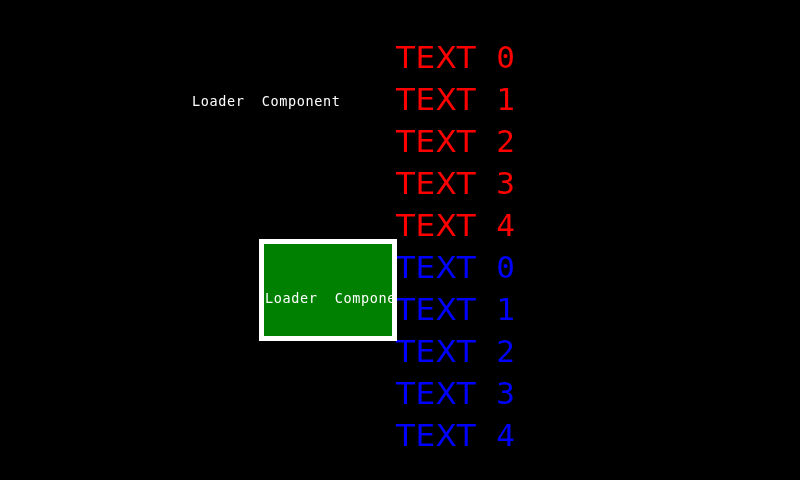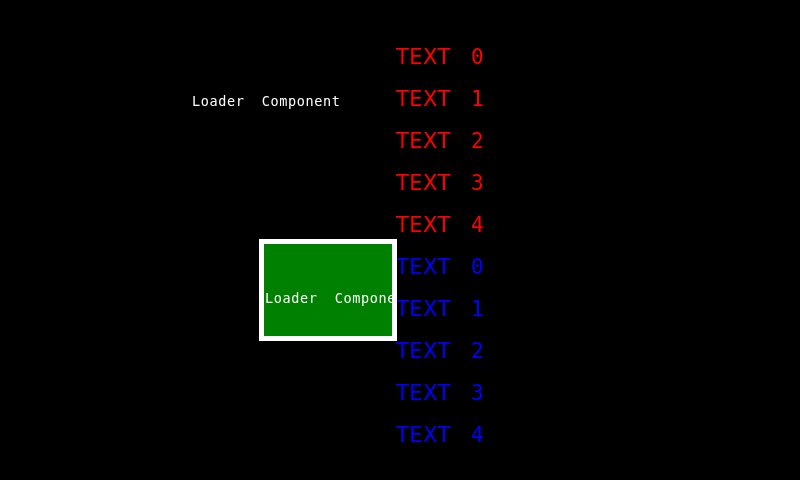--- a/index.html
+++ b/index.html
@@ -37,21 +37,21 @@
   .text-column {
     position: absolute;
     left: 396px;
     top: 36px;
     width: 200px;
   }
   .text-row {
     height: 42px;
     line-height: 42px;
     white-space: pre;
-    font-size: 21px;
+    font-size: 31px;
   }
   .text-row .word {
     font-family: "DejaVu Sans", sans-serif;
     letter-spacing: 0.5px;
   }
   .text-row .num {
     font-family: "DejaVu Sans Mono", monospace;
     margin-left: 20px;
   }
   .red-row   { color: #ff0000; }

